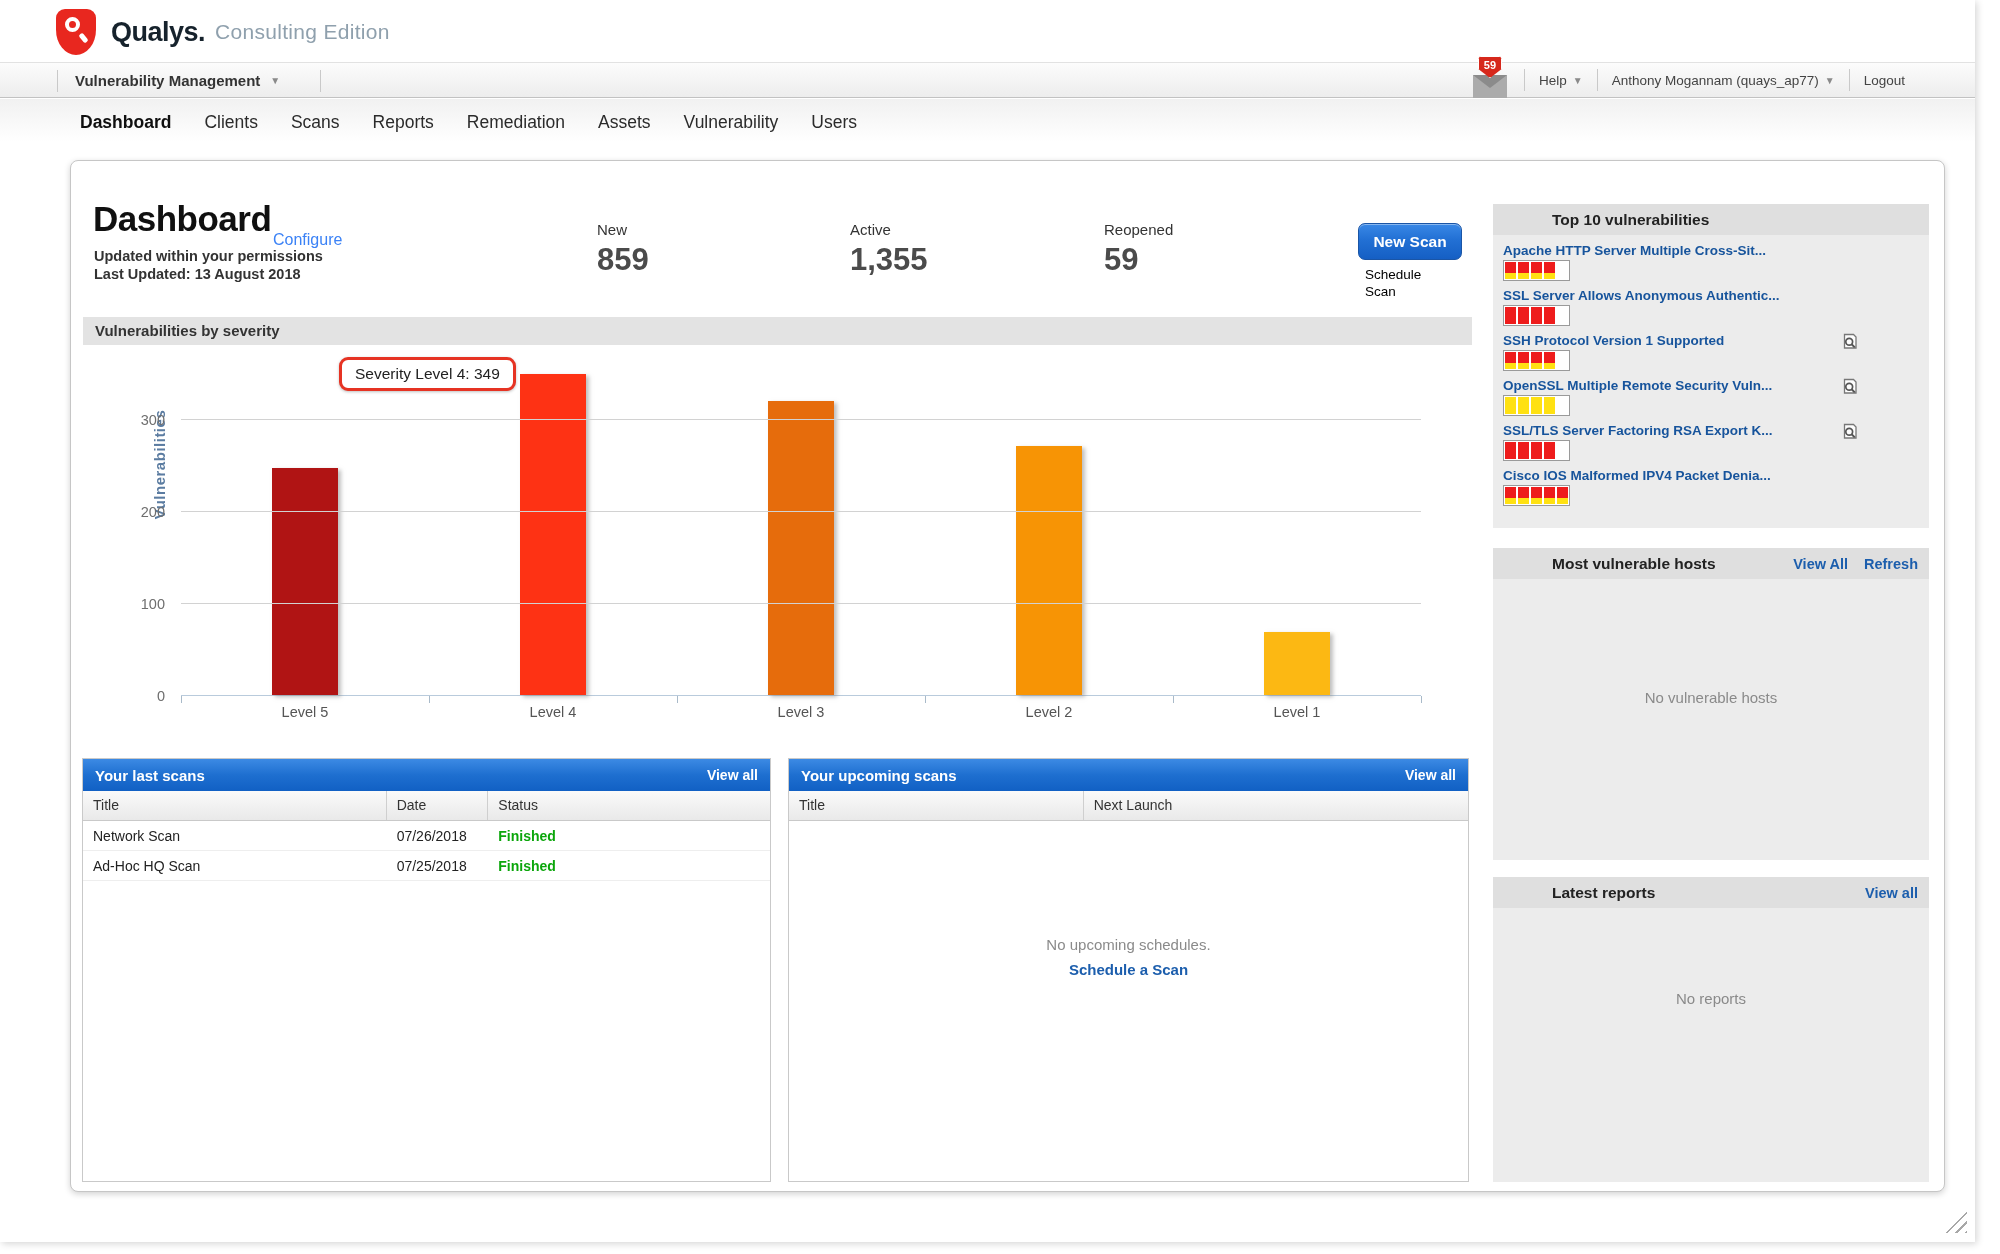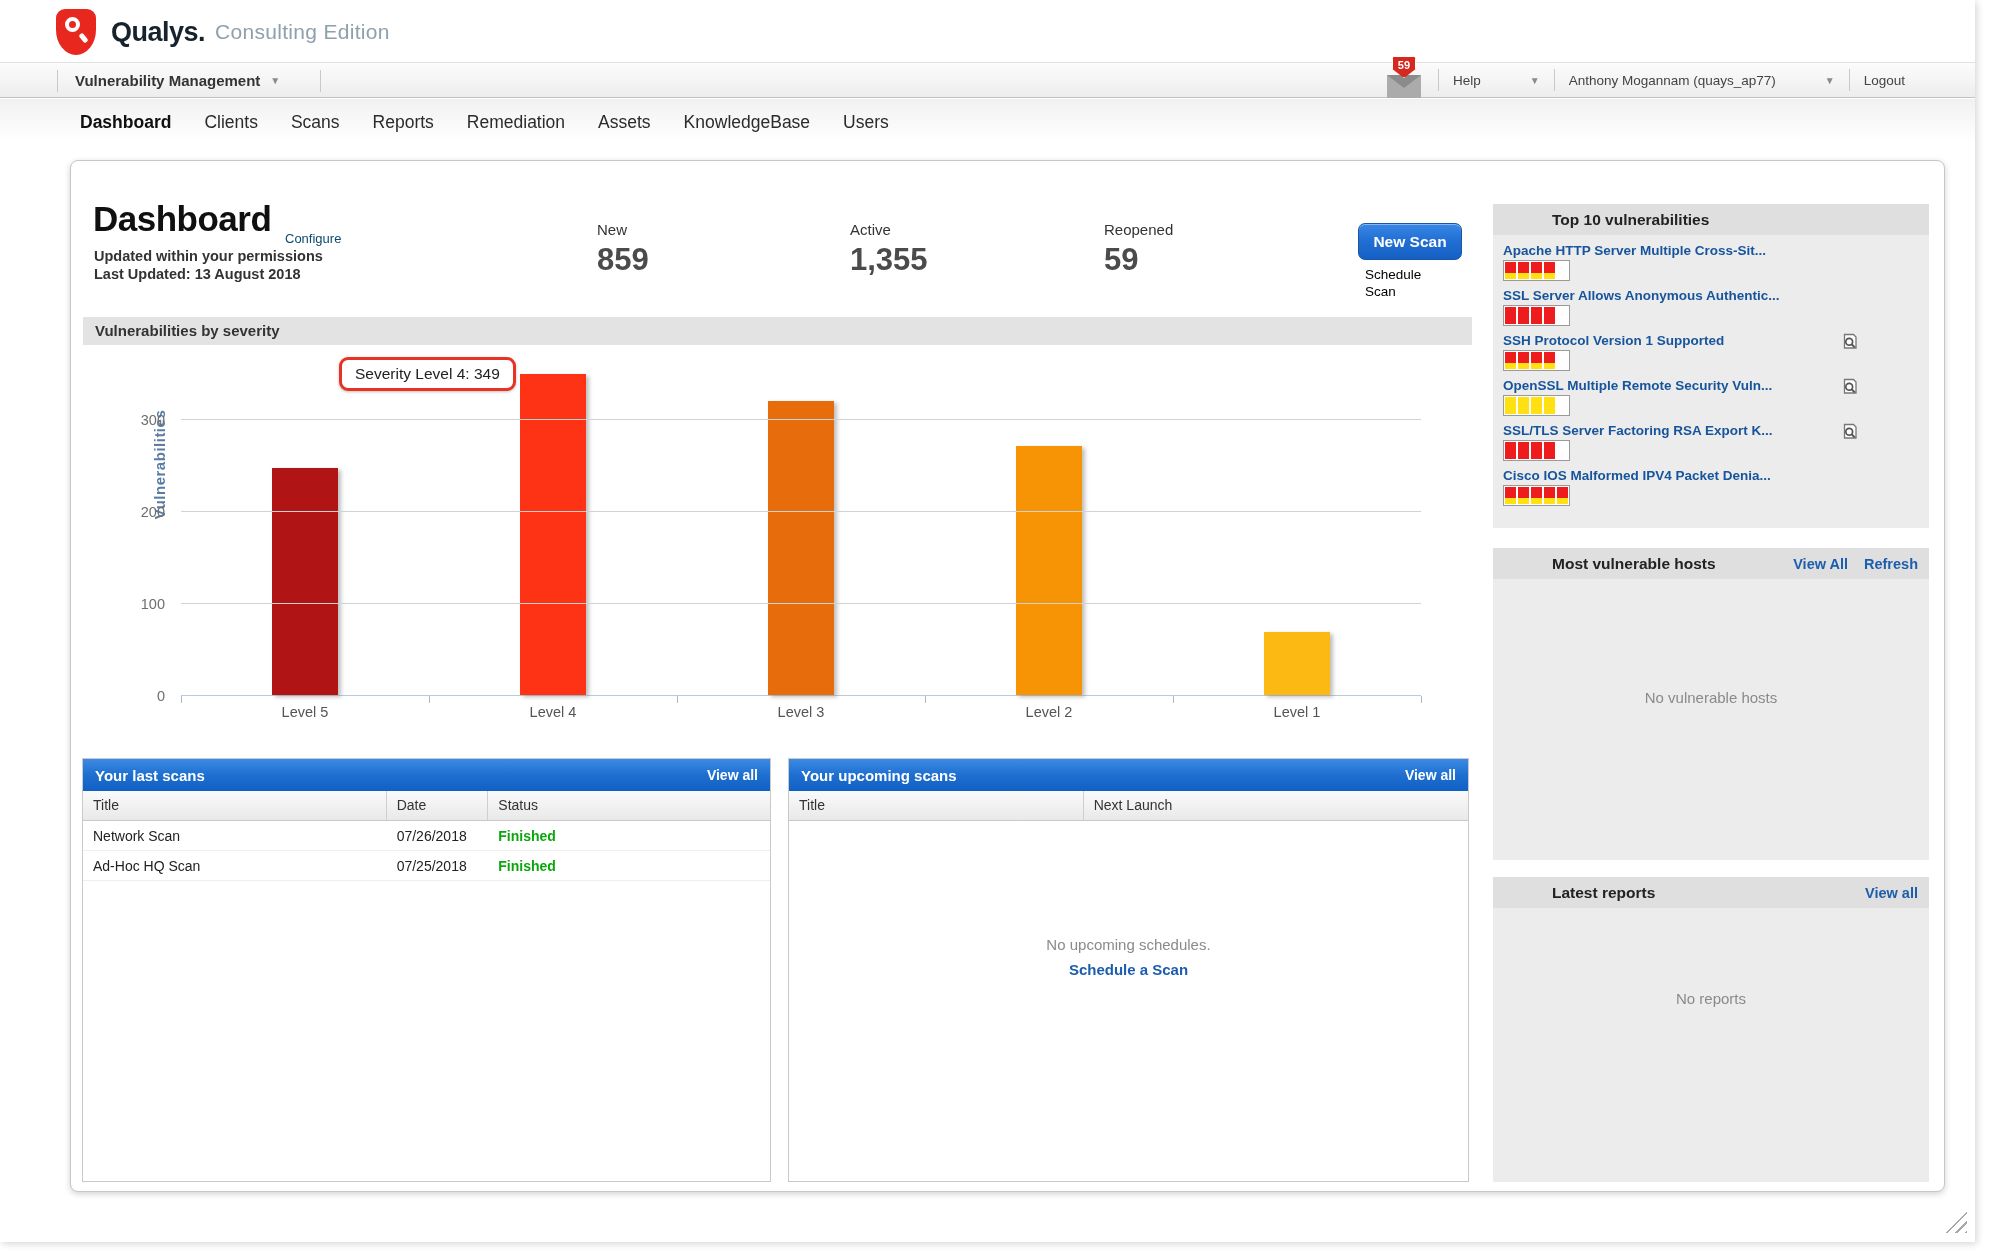--- a/index.html
+++ b/index.html
@@ -19,41 +19,41 @@
   
   .menubar { position:absolute; left:0; top:62px; width:100%; height:36px;
     background:linear-gradient(180deg,#fcfcfc 0%,#ededed 100%);
     border-top:1px solid #e2e2e2; border-bottom:1px solid #c2c2c2; }
   .mb-sep { width:1px; height:22px; background:#c9c9c9; position:absolute; top:7px; }
   .module-select { position:absolute; left:75px; top:0; height:100%; display:flex; align-items:center; cursor:pointer; }
   .module-label { font-size:15px; font-weight:bold; color:#333; }
   .chev { font-size:10px; color:#8a8a8a; margin-left:10px; }
   .mb-right { position:absolute; right:70px; top:0; height:100%; display:flex; align-items:center; }
   .mb-right .vsep { width:1px; height:22px; background:#c9c9c9; margin:0 14px; }
-  .mb-link { font-size:13.5px; color:#444; cursor:pointer; display:flex; align-items:center;gap:43px; }
+  .mb-link { font-size:13.5px; color:#444; cursor:pointer; display:flex; align-items:center; }
   .mb-link .chev { margin-left:6px; }
   .inbox { position:relative; width:40px; height:40px; margin-top:-4px; cursor:pointer; }
   .envelope { position:absolute; left:3px; bottom:0; width:34px; height:23px; background:#ababab; overflow:hidden; }
   .envelope::before { content:""; position:absolute; left:0; top:0; border-left:17px solid transparent; border-right:17px solid transparent; border-top:13px solid #8b8b8b; }
   .badge { position:absolute; left:8px; top:-2px; width:24px; height:22px; background:#d6281c; border:1.5px solid #fff;
     clip-path:polygon(10% 0,90% 0,100% 14%,100% 58%,50% 100%,0 58%,0 14%);
     color:#fff; font-size:11px; font-weight:bold; text-align:center; line-height:16px; }
 
   
   .tabbar { position:absolute; left:0; top:99px; width:100%; height:61px; background:linear-gradient(180deg,#f1f1f1 0%,#ffffff 70%); }
   .tabs { position:absolute; left:80px; top:9px; display:flex; }
   .tab { font-size:17.5px; color:#2b2b2b; margin-right:33px; cursor:pointer; padding:4px 0; }
   .tab.active { font-weight:bold; color:#101010; }
 
   
   .card { position:absolute; left:70px; top:160px; width:1875px; height:1032px; background:#fff;
     border:1px solid #c6c6c6; border-radius:8px; box-shadow:0 2px 6px rgba(0,0,0,.18); }
 
   .page-title { position:absolute; left:22px; top:38px; font-size:35px; font-weight:bold; color:#101010; letter-spacing:-0.5px; }
-  .configure-link { position:absolute; left:214px; top:70px; font-size:13px; color:#0c4a6e; cursor:pointer; }
+  .configure-link { position:absolute; left:202px; top:70px; font-size:16px; color:#3b82f6; cursor:pointer; }
   .status-line1 { position:absolute; left:23px; top:87px; font-size:14.5px; font-weight:bold; color:#333; }
   .status-line2 { position:absolute; left:23px; top:105px; font-size:14.5px; font-weight:bold; color:#333; }
 
   .stat { position:absolute; top:60px; }
   .stat:nth-child(1){ left:526px; } .stat:nth-child(2){ left:779px; } .stat:nth-child(3){ left:1033px; }
   .stat-label { font-size:15px; color:#333; }
   .stat-value { margin-top:4px; font-size:31px; font-weight:bold; color:#4b4b4b; }
 
   .new-scan-btn { position:absolute; left:1287px; top:62px; width:104px; height:37px;
     background:linear-gradient(180deg,#3988e6 0%,#2270d4 45%,#155fc4 100%);
@@ -168,21 +168,21 @@
   </div>
 
   <div class="tabbar">
     <div class="tabs">
         <span class="tab active">Dashboard</span>
         <span class="tab">Clients</span>
         <span class="tab">Scans</span>
         <span class="tab">Reports</span>
         <span class="tab">Remediation</span>
         <span class="tab">Assets</span>
-        <span class="tab">KnowledgeBase</span>
+        <span class="tab">Vulnerability</span>
         <span class="tab">Users</span>
       </div>
   </div>
 
   <div class="card">
     <div class="page-title">Dashboard</div>
     <span class="configure-link">Configure</span>
     <div class="status-line1">Updated within your permissions</div>
     <div class="status-line2">Last Updated: 13 August 2018</div>
 

